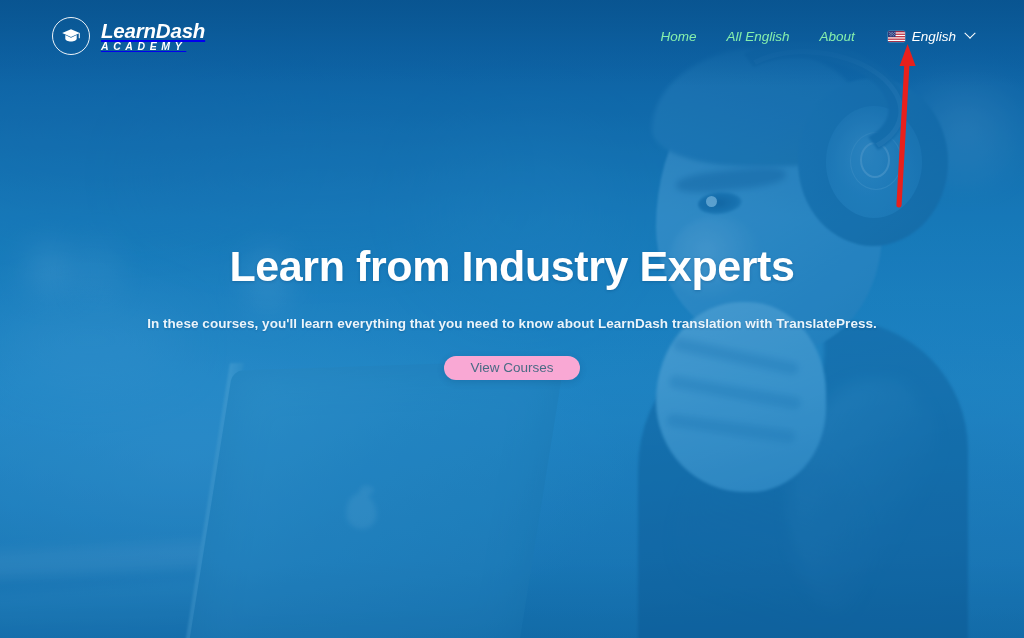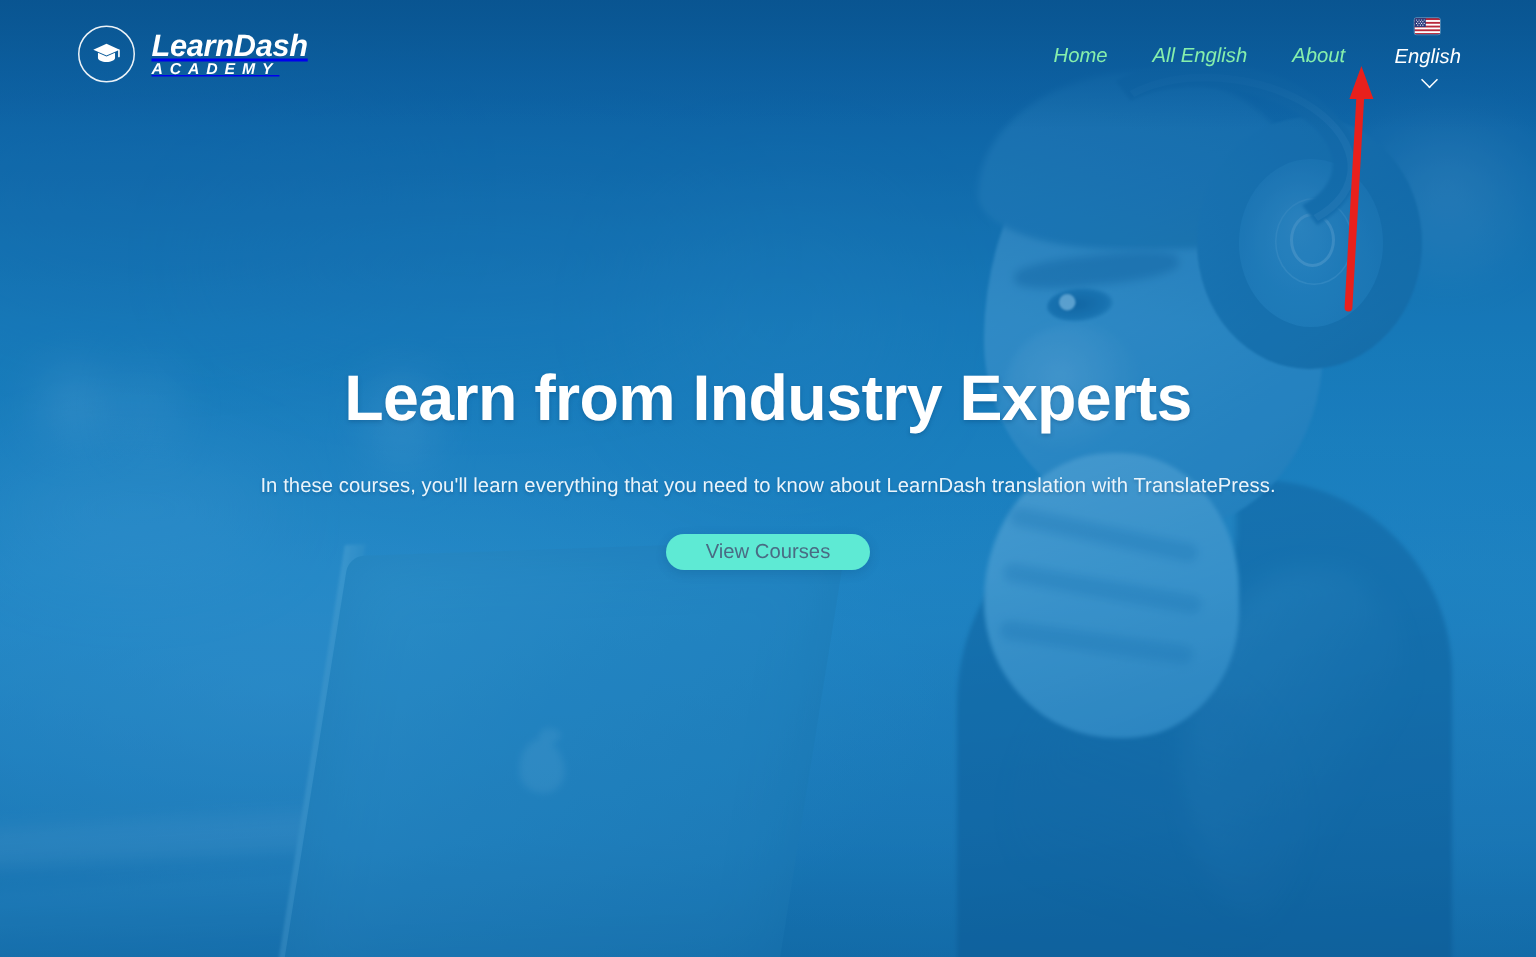--- a/index.html
+++ b/index.html
@@ -251,21 +251,21 @@
     margin-left:auto;
     display:flex; align-items:center; gap:0;
   }
   .nav-link {
     color:#86efac; font-size:13.5px; text-decoration:none;
     padding:6px 15px; white-space:nowrap;
   }
   .lang {
     display:flex; align-items:center; gap:7px;
     padding:6px 4px 6px 18px; color:#fff; font-size:13.5px;
-    white-space:nowrap; cursor:pointer;flex-direction:column;
+    white-space:nowrap; cursor:pointer;
   }
   .flag {
     width:17px; height:11px; flex:0 0 auto;
     border-radius:1.5px; overflow:hidden; display:block;
     box-shadow:0 0 0 .5px rgba(255,255,255,.35);
   }
   .chev {
     display:inline-block; width:8px; height:8px;
     border-right:1.6px solid #fff; border-bottom:1.6px solid #fff;
     transform:rotate(45deg) translate(-2px,-2px);
@@ -280,29 +280,29 @@
     padding-top:244px;
     z-index:15; pointer-events:none;
   }
   .hero > * { pointer-events:auto; }
   .hero-title {
     color:#ffffff; font-size:43px; font-weight:bold;
     letter-spacing:-.4px; line-height:1.06;
     text-shadow:0 1px 3px rgba(8,60,105,.30);
   }
   .hero-sub {
-    color:#eaf4fb; font-size:13.5px; font-weight:400;
+    color:#eaf4fb; font-size:13.5px; font-weight:700;
     margin-top:26px; letter-spacing:.05px;
     text-shadow:0 1px 2px rgba(8,60,105,.30);
   }
   .cta {
     margin-top:25px;
     display:inline-flex; align-items:center; justify-content:center;
     min-width:131px; height:24px; padding:0 26px;
-    background:#5eead4; color:#4a6b84;
+    background:#f9a8d4; color:#4a6b84;
     font-size:13.5px; border:none; border-radius:22px;
     cursor:pointer; text-decoration:none;
     box-shadow:0 2px 7px rgba(8,55,95,.18);
     font-family:"Liberation Sans", sans-serif;
   }
 
   
   .annot {
     position:absolute; left:0; top:0; width:1024px; height:638px;
     z-index:40; pointer-events:none;

